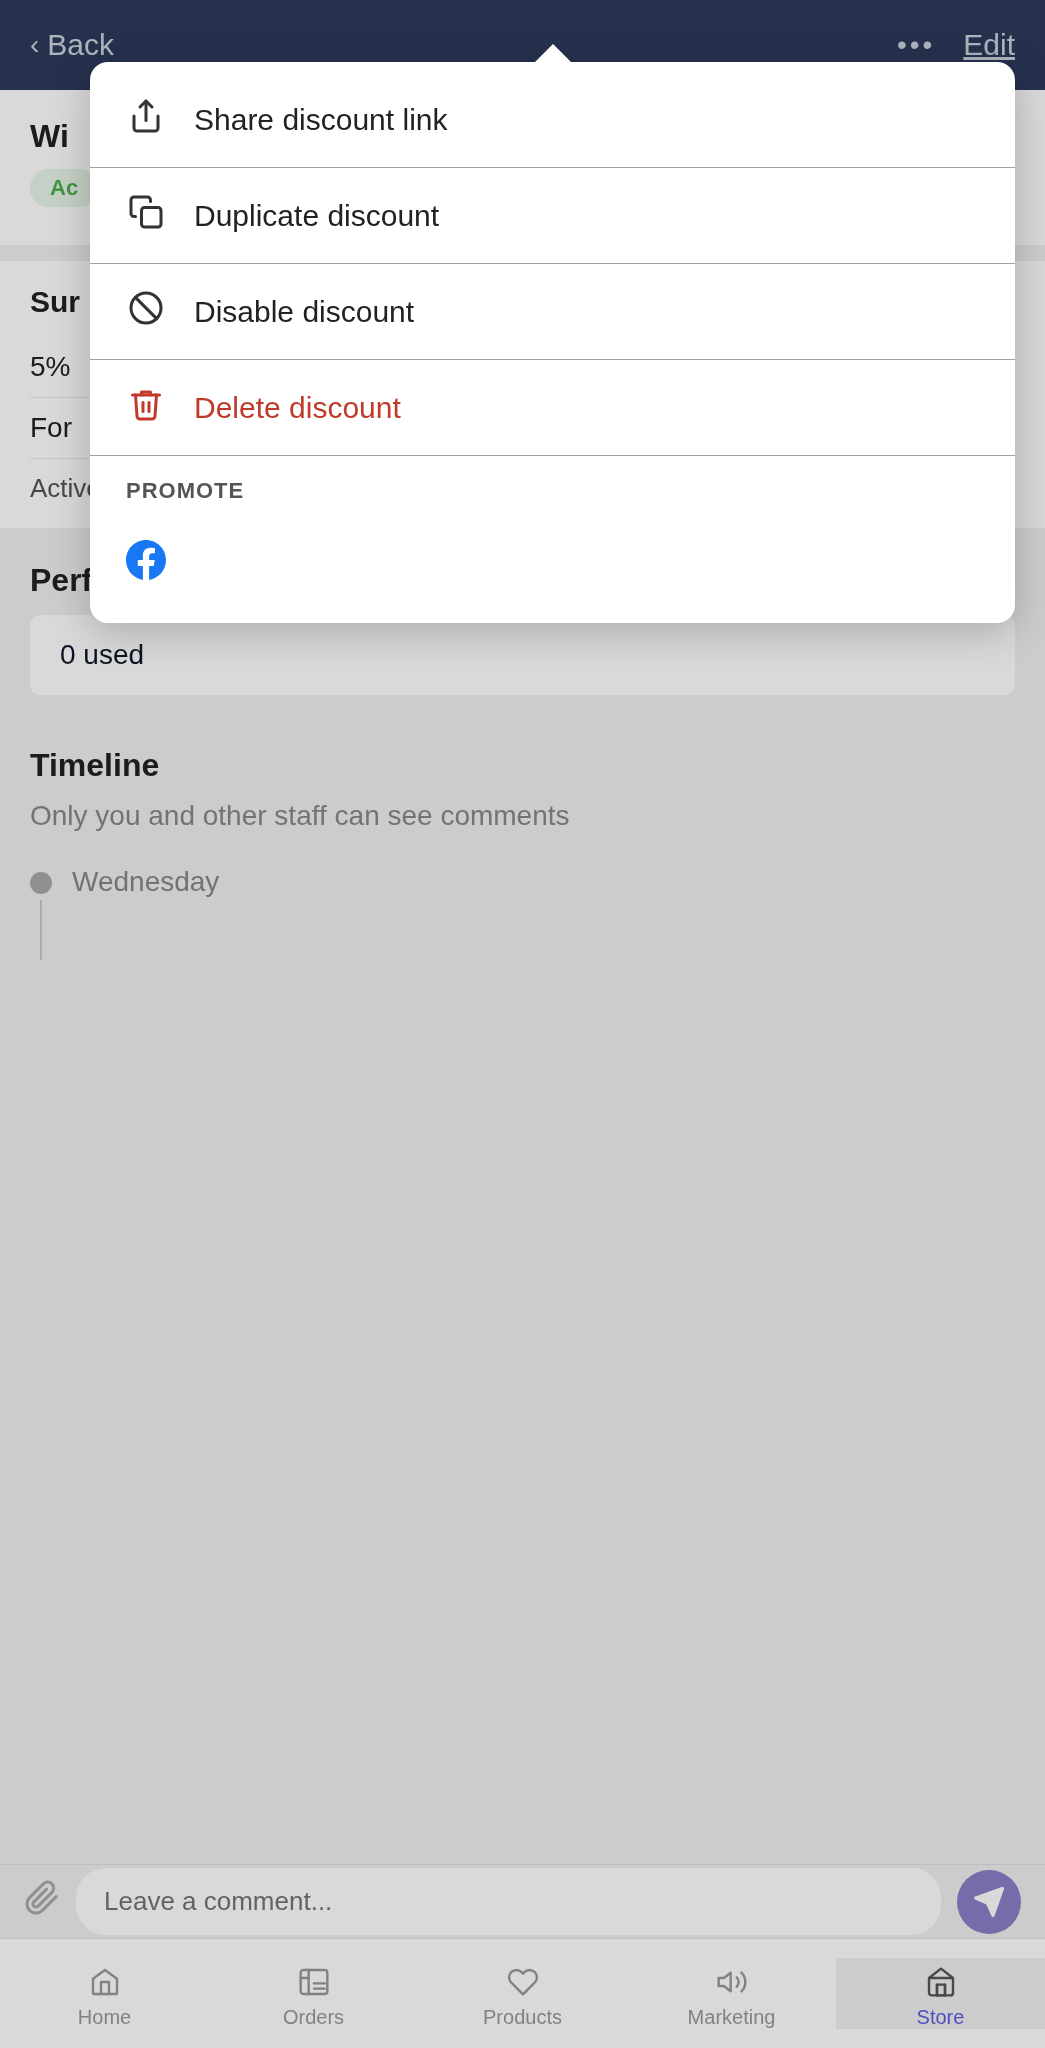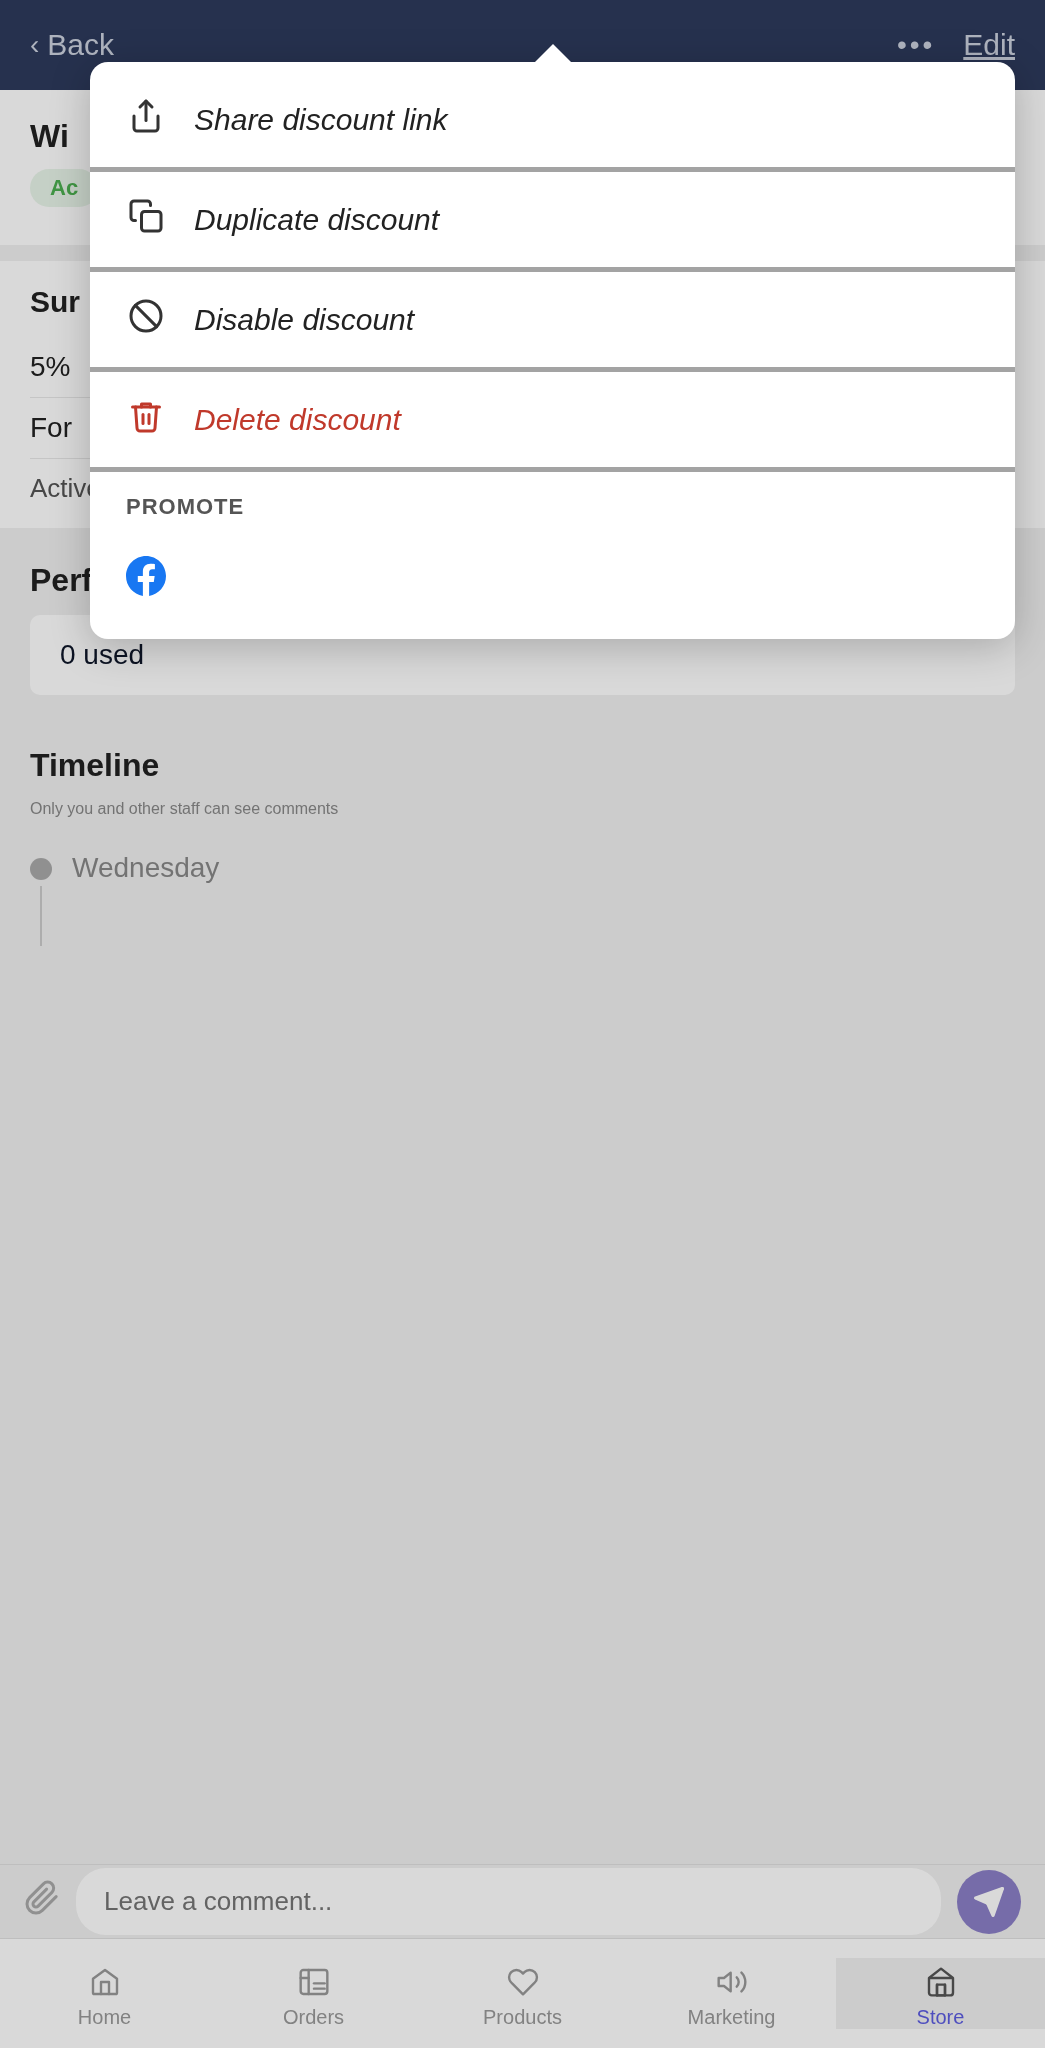--- a/index.html
+++ b/index.html
@@ -94,22 +94,21 @@
       display: flex;
       align-items: center;
       padding: 26px 36px;
       gap: 28px;
       cursor: pointer;
       font-size: 30px;
       color: #222;
     }
 
     .popup-item:not(:last-child) {
-      border-bottom: 5px solid #a3a3a3;
-      font-style: italic;
+      border-bottom: 1px solid #a3a3a3;
     }
 
     .popup-item-icon {
       width: 40px;
       text-align: center;
       flex-shrink: 0;
     }
 
     .popup-item.delete-item {
       color: #c0392b;
@@ -212,21 +211,21 @@
       color: #0f172a;
     }
 
     
     .timeline-section {
       background: #f0f0f0;
       padding: 32px 30px 20px 30px;
     }
 
     .timeline-subtitle {
-      font-size: 16px;
+      font-size: 28px;
       color: #888;
       margin-bottom: 24px;
     }
 
     .timeline-entry {
       display: flex;
       align-items: flex-start;
       gap: 20px;
       padding: 10px 0;
     }

